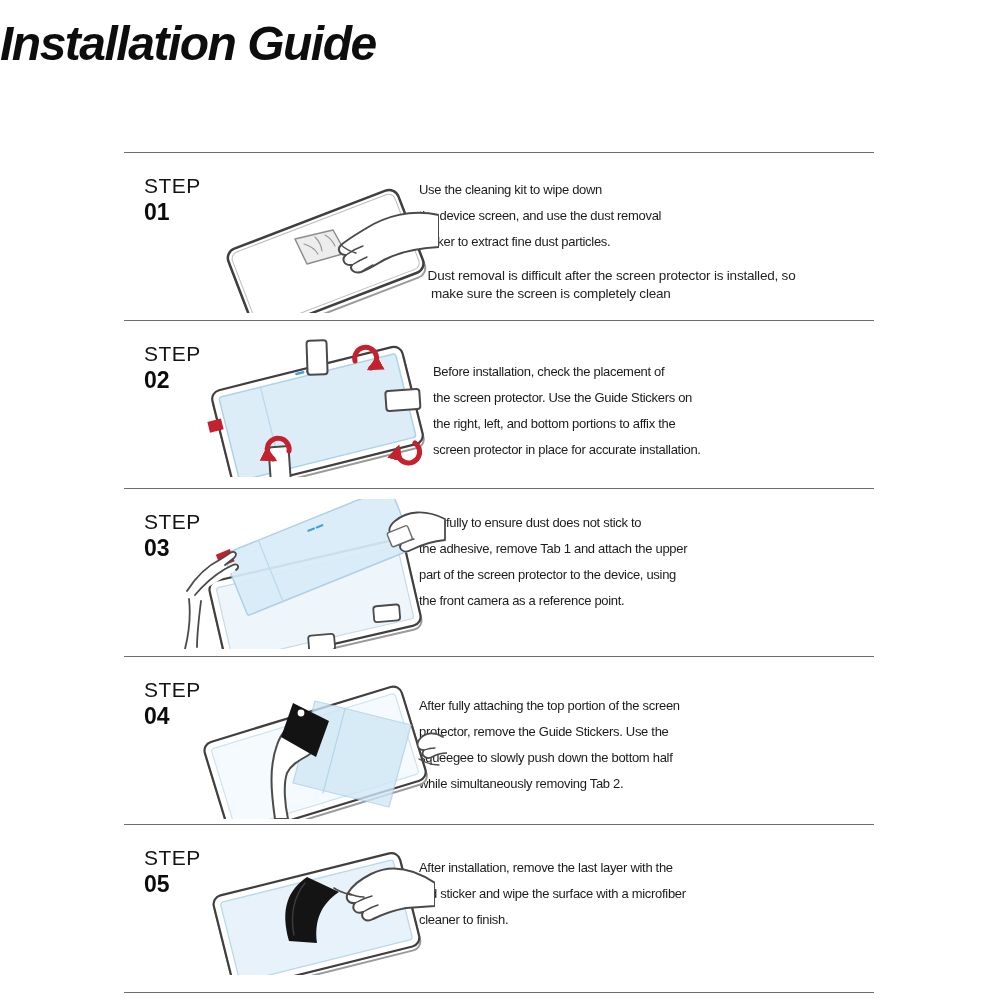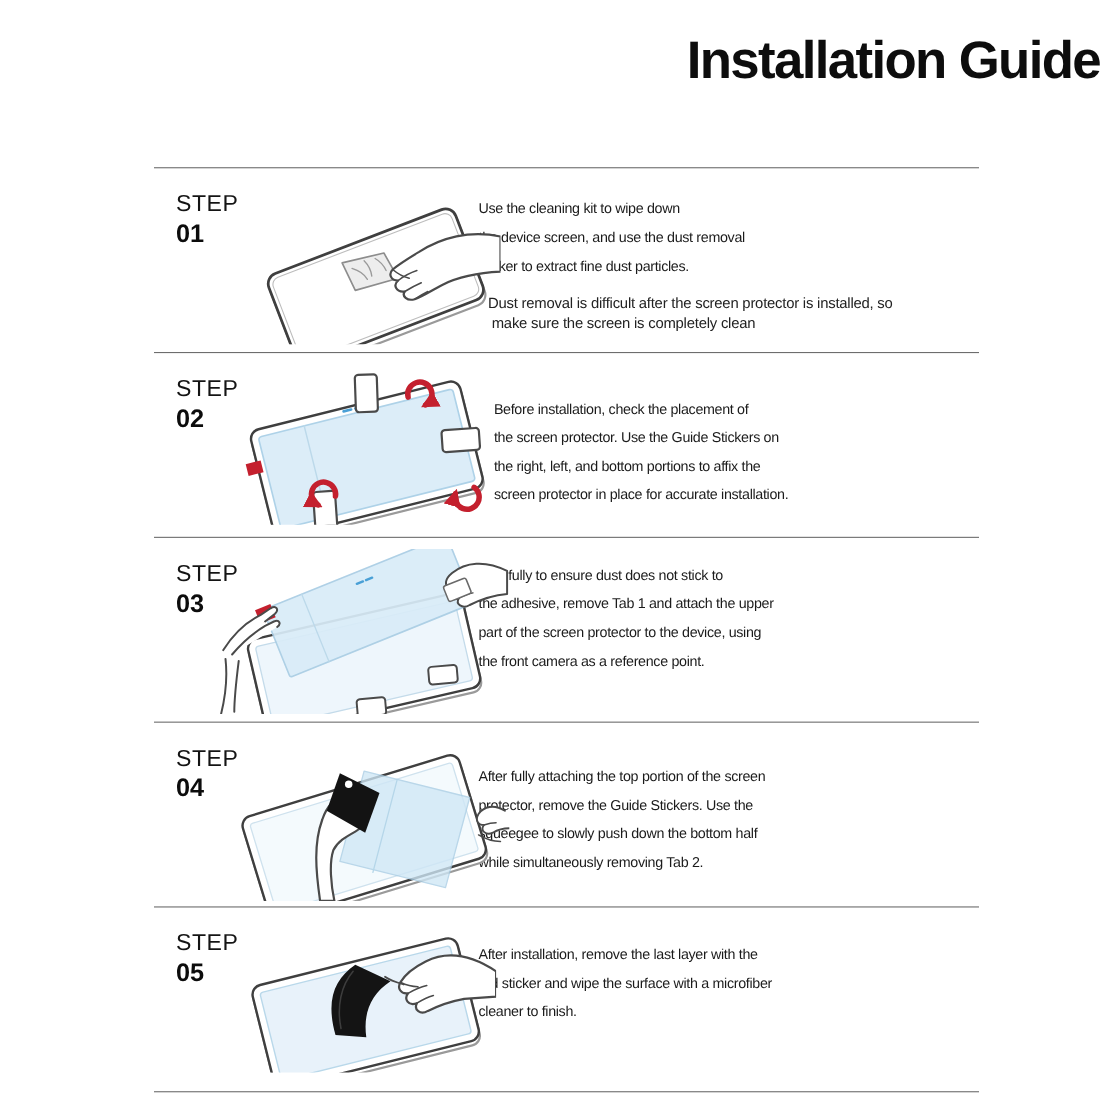--- a/index.html
+++ b/index.html
@@ -5,30 +5,31 @@
   * { margin: 0; padding: 0; box-sizing: border-box; }
   html, body {
     width: 1000px; height: 1000px;
     background: #ffffff;
     font-family: "Liberation Sans", sans-serif;
     color: #1c1c1c;
     overflow: hidden;
     position: relative;
   }
   .title {
-    text-align: right;
+    text-align: left;
     font-size: 48px;
     font-weight: 800;
     letter-spacing: -1.5px;
-    padding-top: 28px;
+    padding-top: 16px;
     color: #0d0d0d;
+    font-style: italic;
   }
   .steps {
     position: absolute;
-    top: 152px; left: 140px;
+    top: 152px; left: 124px;
     width: 750px;
     border-bottom: 1.5px solid #6d6d6d;
   }
   .step-row {
     height: 168px;
     border-top: 1.5px solid #6d6d6d;
     display: grid;
     grid-template-columns: 75px 200px 1fr;
     padding-left: 20px;
     overflow: visible;

